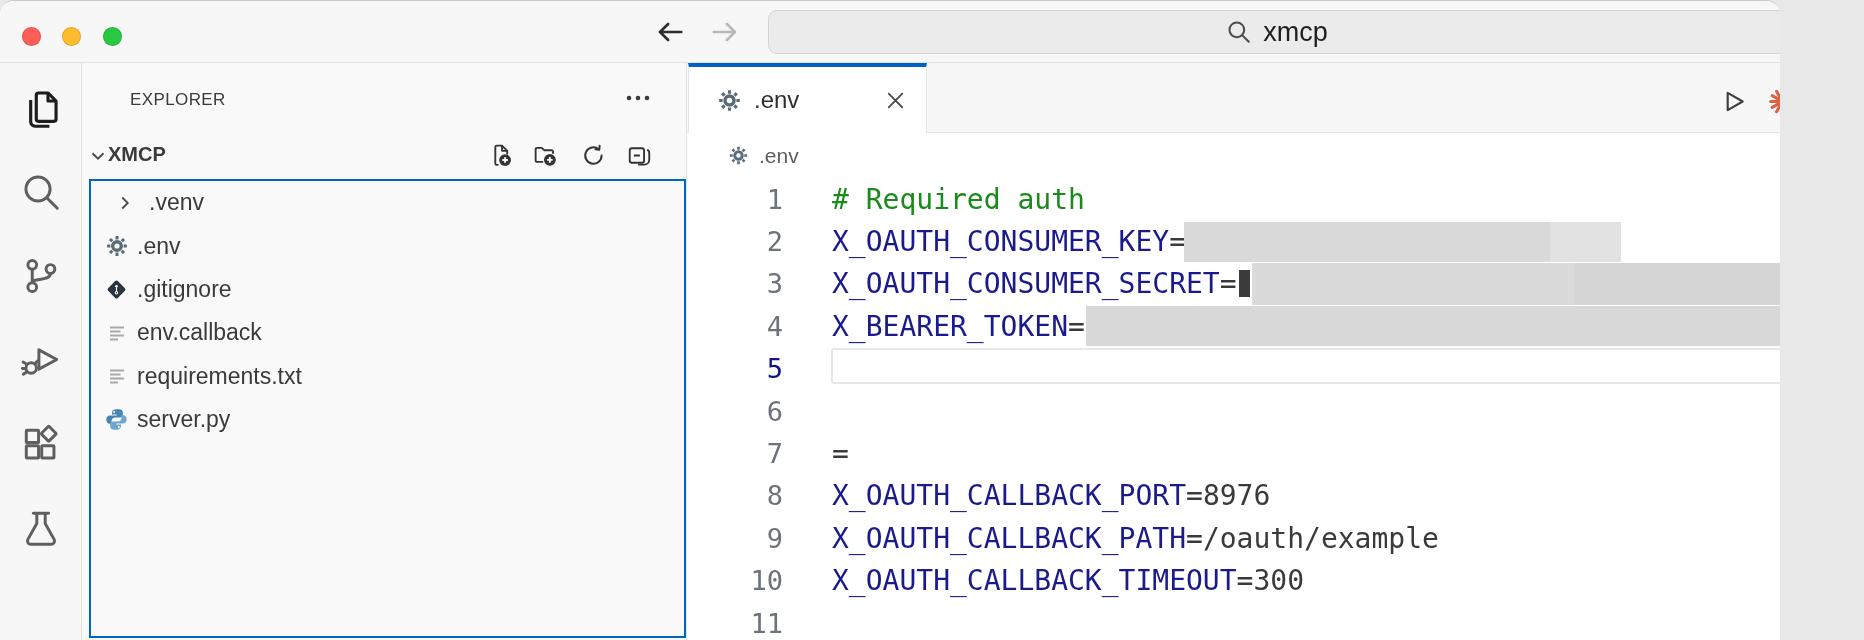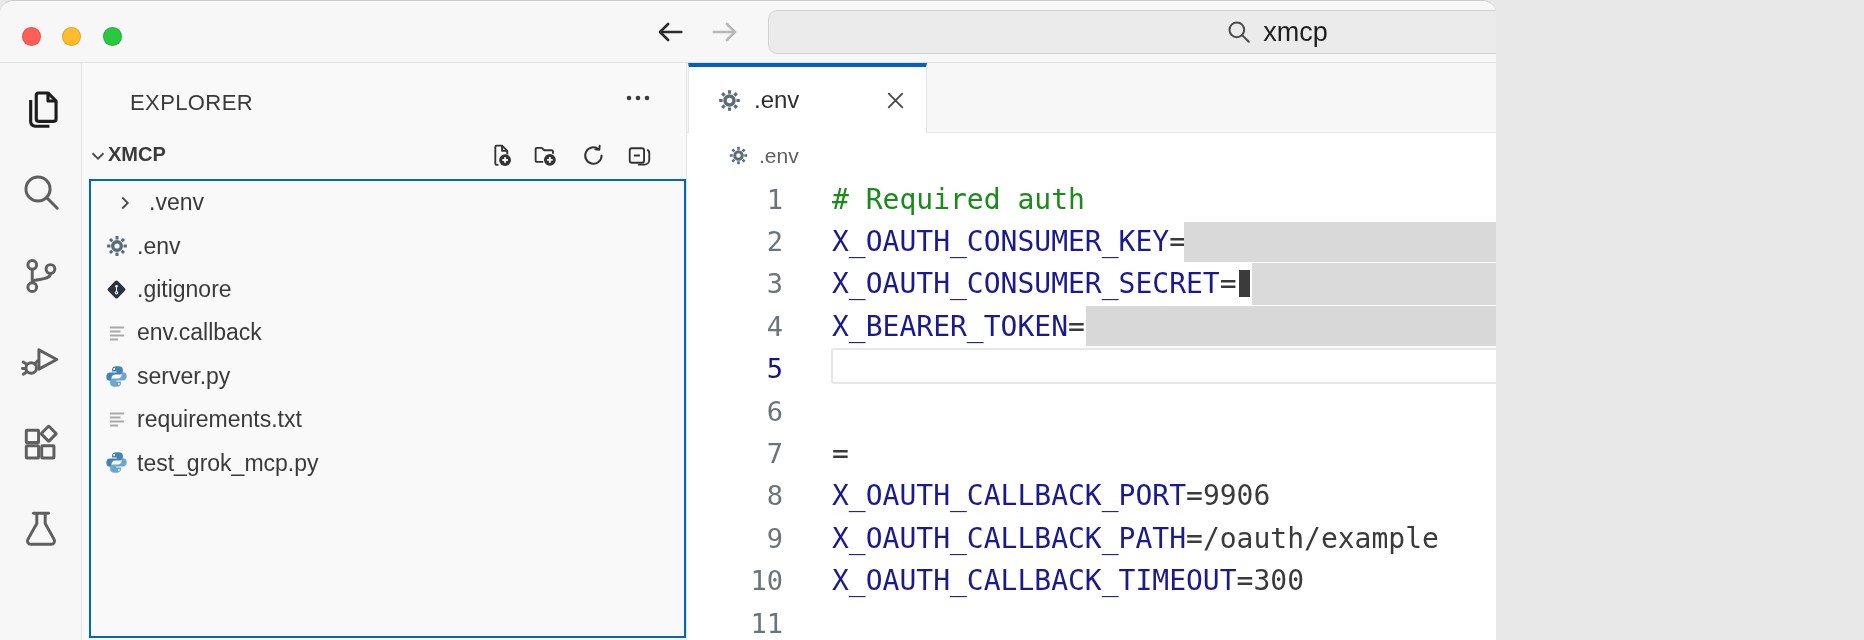--- a/index.html
+++ b/index.html
@@ -1,17 +1,17 @@
 <!DOCTYPE html>
 <html><head>
 <meta charset="utf-8">
 <style>
   html,body{margin:0;padding:0;background:#e8e8e8;width:1864px;height:640px;overflow:hidden;}
   *{box-sizing:border-box;}
-  .window{position:relative;width:1496px;height:640px;background:#ffffff;
+  .window{position:relative;width:1780px;height:640px;background:#ffffff;
     font-family:"Liberation Sans",sans-serif;border-radius:14px 14px 0 0;overflow:hidden;
     border-top:1px solid #c9c9c9;}
   
   .titlebar{position:absolute;left:0;top:0;width:1864px;height:62px;background:#f7f7f7;border-bottom:1px solid #e2e2e2;}
   .tl{position:absolute;top:26px;width:19px;height:19px;border-radius:50%;box-shadow:inset 0 0 0 1px rgba(0,0,0,.12);}
   .tl.red{left:22px;background:#ff5f57;}
   .tl.yellow{left:62px;background:#febc2e;}
   .tl.green{left:103px;background:#28c840;}
   .navarrow{position:absolute;top:16px;width:34px;height:30px;}
   .nav-back{left:653px;}
@@ -20,21 +20,21 @@
     border:1px solid #d3d3d3;border-radius:9px;display:flex;align-items:center;justify-content:center;gap:11px;}
   .searchbox .stext{font-size:27px;color:#1f1f1f;}
   .chatbtn{position:absolute;left:1796px;top:6px;width:78px;height:46px;border:1.5px solid #c7c7c7;
     border-radius:11px;background:#f4f4f4;display:flex;align-items:center;padding-left:13px;}
   
   .activitybar{position:absolute;left:0;top:62px;width:82px;height:578px;background:#f7f7f7;border-right:1px solid #e2e2e2;}
   .act{position:absolute;left:19px;width:44px;height:44px;display:flex;align-items:center;justify-content:center;color:#5f5f5f;}
   .act.active{color:#1d1d1d;}
   
   .sidebar{position:absolute;left:82px;top:62px;width:605px;height:578px;background:#f9f9f9;border-right:1px solid #e2e2e2;}
-  .sb-title{position:absolute;left:48px;top:27px;font-size:22px;letter-spacing:.4px;color:#3a3a3a;}
+  .sb-title{position:absolute;left:48px;top:27px;font-size:17px;letter-spacing:.4px;color:#3a3a3a;}
   .sb-ellipsis{position:absolute;left:543px;top:24px;width:30px;height:22px;}
   .section-row{position:absolute;left:0;top:71px;width:100%;height:44px;}
   .sec-ch))ev{}
   .sec-chevron{position:absolute;left:5px;top:11px;}
   .sec-label{position:absolute;left:26px;top:9px;font-size:20px;font-weight:bold;color:#3b3b3b;}
   .sec-act{position:absolute;top:8px;width:27px;height:27px;}
   .focusrect{position:absolute;left:7px;top:116px;width:597px;height:459px;border:2px solid #0067c0;z-index:3;pointer-events:none;}
   .filelist{position:absolute;left:9px;top:118px;width:593px;}
   .frow{position:relative;height:43.4px;display:flex;align-items:center;}
   .frow .ficon{position:absolute;left:12px;top:8px;width:27px;height:27px;display:flex;align-items:center;justify-content:center;}
@@ -245,50 +245,39 @@
           <svg viewBox="0 0 24 24" width="24" height="24" fill="none" stroke="#a9a9a9" stroke-width="1.8">
               <path d="M5 6.5 H19 M5 10.5 H15.5 M5 14.5 H19 M5 18.5 H13"></path>
             </svg>
         </span>
         <span class="flabel">env.callback</span>
       </div>
 
 
       <div class="frow">
         <span class="ficon">
+          <svg viewBox="0 0 24 24" width="24" height="24" fill="none" stroke="#a9a9a9" stroke-width="1.8">
+              <path d="M5 6.5 H19 M5 10.5 H15.5 M5 14.5 H19 M5 18.5 H13"></path>
+            </svg>
+        </span>
+        <span class="flabel">requirements.txt</span>
+      </div>
+
+      <div class="frow">
+        <span class="ficon">
           <svg viewBox="0 0 24 24" width="25" height="25">
             <path fill="#4584b0" d="M12 2.2c-2.6 0-4.3 1.1-4.3 3v2h4.5v1H5.6c-1.9 0-3.4 1.5-3.4 4 0 2.4 1.5 3.9 3.4 3.9h1.6v-2.6c0-1.9 1.6-3.4 3.5-3.4h4.6c1.5 0 2.8-1.3 2.8-2.9V5.2c0-1.9-1.7-3-4.1-3z"></path>
             <path fill="#6ea6cb" d="M12 21.8c2.6 0 4.3-1.1 4.3-3v-2h-4.5v-1h6.6c1.9 0 3.4-1.5 3.4-4 0-2.4-1.5-3.9-3.4-3.9h-1.6v2.6c0 1.9-1.6 3.4-3.5 3.4H8.7c-1.5 0-2.8 1.3-2.8 2.9v1.9c0 1.9 1.7 3.1 4.1 3.1z"></path>
             <circle cx="9.7" cy="4.8" r=".95" fill="#fff"></circle>
               <circle cx="14.3" cy="19.2" r=".95" fill="#fff"></circle>
           </svg>
         </span>
         <span class="flabel">server.py</span>
       </div>
 
-      <div class="frow">
-        <span class="ficon">
-          <svg viewBox="0 0 24 24" width="24" height="24" fill="none" stroke="#a9a9a9" stroke-width="1.8">
-              <path d="M5 6.5 H19 M5 10.5 H15.5 M5 14.5 H19 M5 18.5 H13"></path>
-            </svg>
-        </span>
-        <span class="flabel">requirements.txt</span>
-      </div>
-
-      <div class="frow">
-        <span class="ficon">
-          <svg viewBox="0 0 24 24" width="25" height="25">
-            <path fill="#4584b0" d="M12 2.2c-2.6 0-4.3 1.1-4.3 3v2h4.5v1H5.6c-1.9 0-3.4 1.5-3.4 4 0 2.4 1.5 3.9 3.4 3.9h1.6v-2.6c0-1.9 1.6-3.4 3.5-3.4h4.6c1.5 0 2.8-1.3 2.8-2.9V5.2c0-1.9-1.7-3-4.1-3z"></path>
-            <path fill="#6ea6cb" d="M12 21.8c2.6 0 4.3-1.1 4.3-3v-2h-4.5v-1h6.6c1.9 0 3.4-1.5 3.4-4 0-2.4-1.5-3.9-3.4-3.9h-1.6v2.6c0 1.9-1.6 3.4-3.5 3.4H8.7c-1.5 0-2.8 1.3-2.8 2.9v1.9c0 1.9 1.7 3.1 4.1 3.1z"></path>
-            <circle cx="9.7" cy="4.8" r=".95" fill="#fff"></circle>
-              <circle cx="14.3" cy="19.2" r=".95" fill="#fff"></circle>
-          </svg>
-        </span>
-        <span class="flabel">test_grok_mcp.py</span>
-      </div>
 
     </div>
   </div>
 
   <div class="editorgroup">
     <div class="tabstrip">
       <div class="tab">
         <span class="tgear">
           <svg viewBox="0 0 24 24" width="25" height="25" fill="none" stroke="#5b6c79">
             <circle cx="12" cy="12" r="4.3" stroke-width="3.4"></circle>
@@ -377,21 +366,21 @@
         <span class="ln">6</span>
       </div>
 
       <div class="cl">
         <span class="ln">7</span>
         <span class="ct"><span class="tk-eq">=</span></span>
       </div>
 
       <div class="cl">
         <span class="ln">8</span>
-        <span class="ct"><span class="tk-key">X_OAUTH_CALLBACK_PORT</span><span class="tk-eq">=</span><span class="tk-val">9906</span></span>
+        <span class="ct"><span class="tk-key">X_OAUTH_CALLBACK_PORT</span><span class="tk-eq">=</span><span class="tk-val">8976</span></span>
       </div>
 
       <div class="cl">
         <span class="ln">9</span>
         <span class="ct"><span class="tk-key">X_OAUTH_CALLBACK_PATH</span><span class="tk-eq">=</span><span class="tk-val">/oauth/example</span></span>
       </div>
 
       <div class="cl">
         <span class="ln">10</span>
         <span class="ct"><span class="tk-key">X_OAUTH_CALLBACK_TIMEOUT</span><span class="tk-eq">=</span><span class="tk-val">300</span></span>

